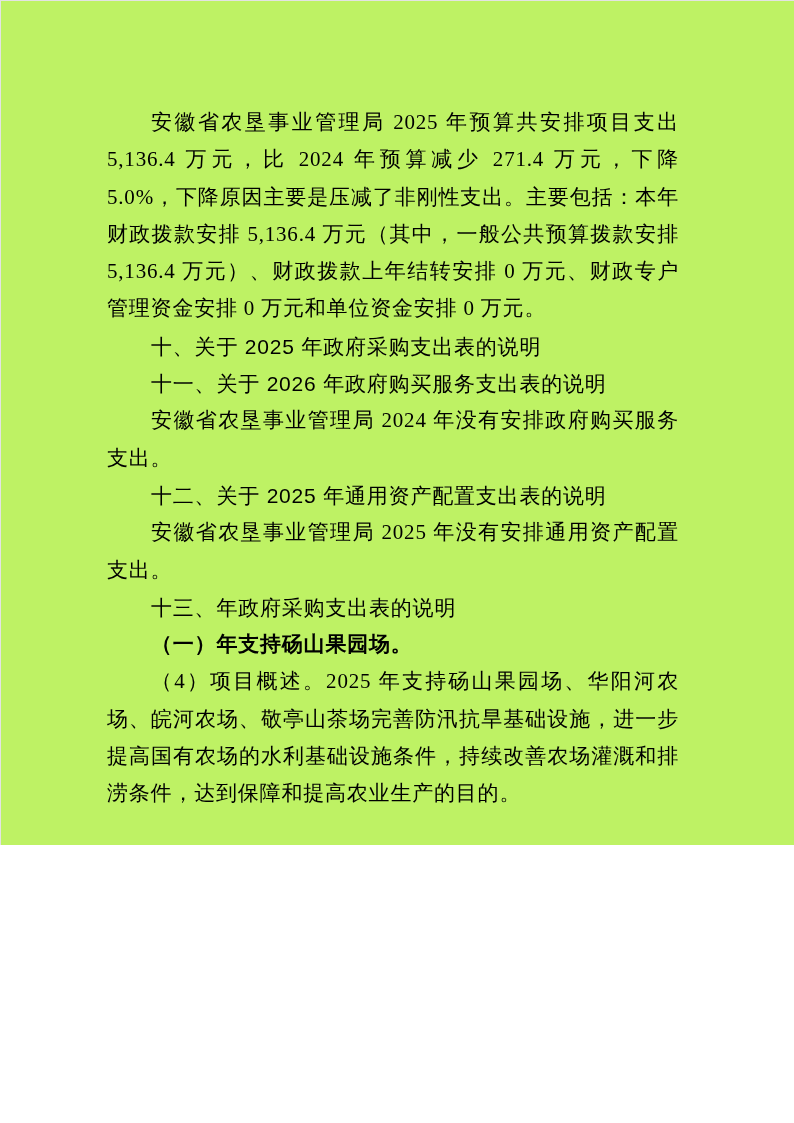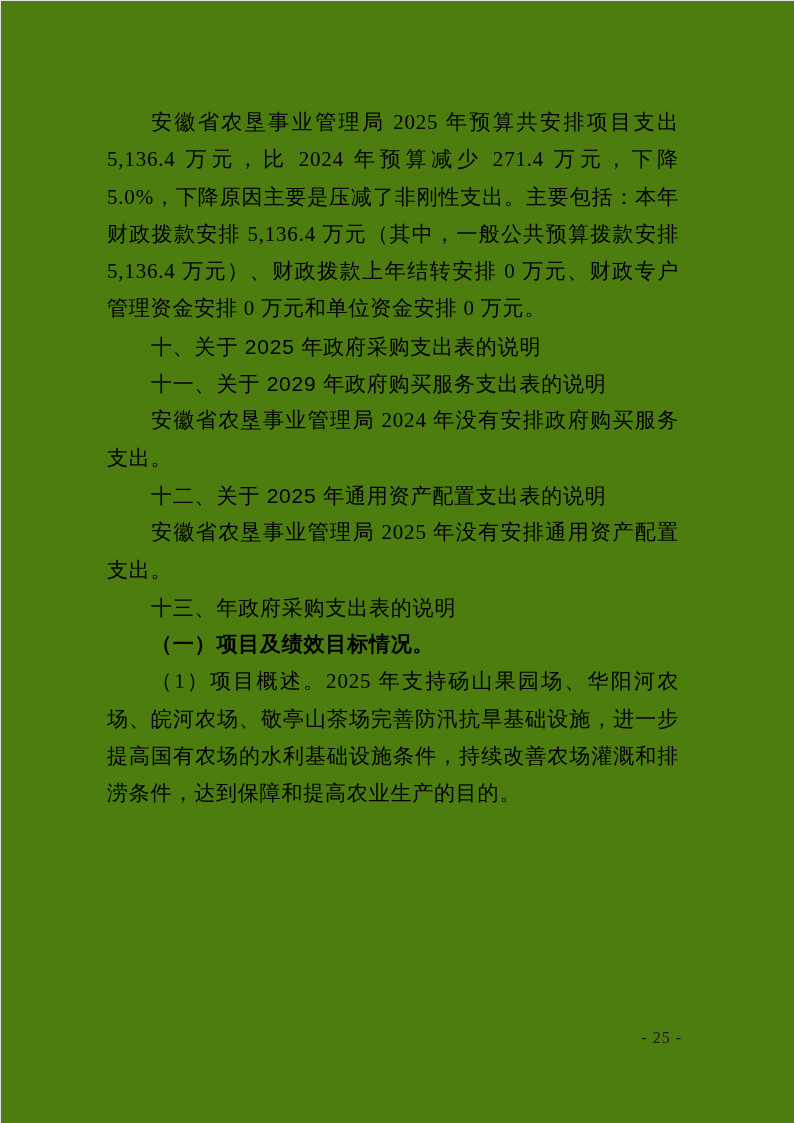--- a/index.html
+++ b/index.html
@@ -5,22 +5,22 @@
   * { margin: 0; padding: 0; box-sizing: border-box; }
 
   html, body {
     background: #ffffff;
     font-family: "Liberation Serif", "DejaVu Serif", serif;
   }
 
   .page {
     position: relative;
     width: 794px;
-    height: 1123px;
-    background: #4d7c0f;
+    height: 845px;
+    background: #bef264;
     border-top: 1px solid #e3e3e3;
     border-left: 1px solid #e3e3e3;
     overflow: hidden;
     color: #000000;
   }
 
   .content {
     position: absolute;
     left: 106px;
     top: 103px;
@@ -66,32 +66,32 @@
 <body>
 
 <div class="page">
   <div class="content">
 
     <p class="para">安徽省农垦事业管理局 2025 年预算共安排项目支出 5,136.4 万元，比 2024 年预算减少 271.4 万元，下降 5.0%，下降原因主要是压减了非刚性支出。主要包括：本年财政拨款安排 5,136.4 万元（其中，一般公共预算拨款安排 5,136.4 万元）、财政拨款上年结转安排 0 万元、财政专户管理资金安排 0 万元和单位资金安排 0 万元。</p>
 
     <h2 class="h-level1">十、关于 2025 年政府采购支出表的说明</h2>
 
 
-    <h2 class="h-level1">十一、关于 2029 年政府购买服务支出表的说明</h2>
+    <h2 class="h-level1">十一、关于 2026 年政府购买服务支出表的说明</h2>
 
     <p class="para">安徽省农垦事业管理局 2024 年没有安排政府购买服务支出。</p>
 
     <h2 class="h-level1">十二、关于 2025 年通用资产配置支出表的说明</h2>
 
     <p class="para">安徽省农垦事业管理局 2025 年没有安排通用资产配置支出。</p>
 
     <h2 class="h-level1">十三、年政府采购支出表的说明</h2>
 
-    <h3 class="h-level2">（一）项目及绩效目标情况。</h3>
+    <h3 class="h-level2">（一）年支持砀山果园场。</h3>
 
 
-    <p class="para">（1）项目概述。2025 年支持砀山果园场、华阳河农场、皖河农场、敬亭山茶场完善防汛抗旱基础设施，进一步提高国有农场的水利基础设施条件，持续改善农场灌溉和排涝条件，达到保障和提高农业生产的目的。</p>
+    <p class="para">（4）项目概述。2025 年支持砀山果园场、华阳河农场、皖河农场、敬亭山茶场完善防汛抗旱基础设施，进一步提高国有农场的水利基础设施条件，持续改善农场灌溉和排涝条件，达到保障和提高农业生产的目的。</p>
 
 
   </div>
 
   <div class="footer">- 25 -</div>
 </div>
 
 </body></html>

